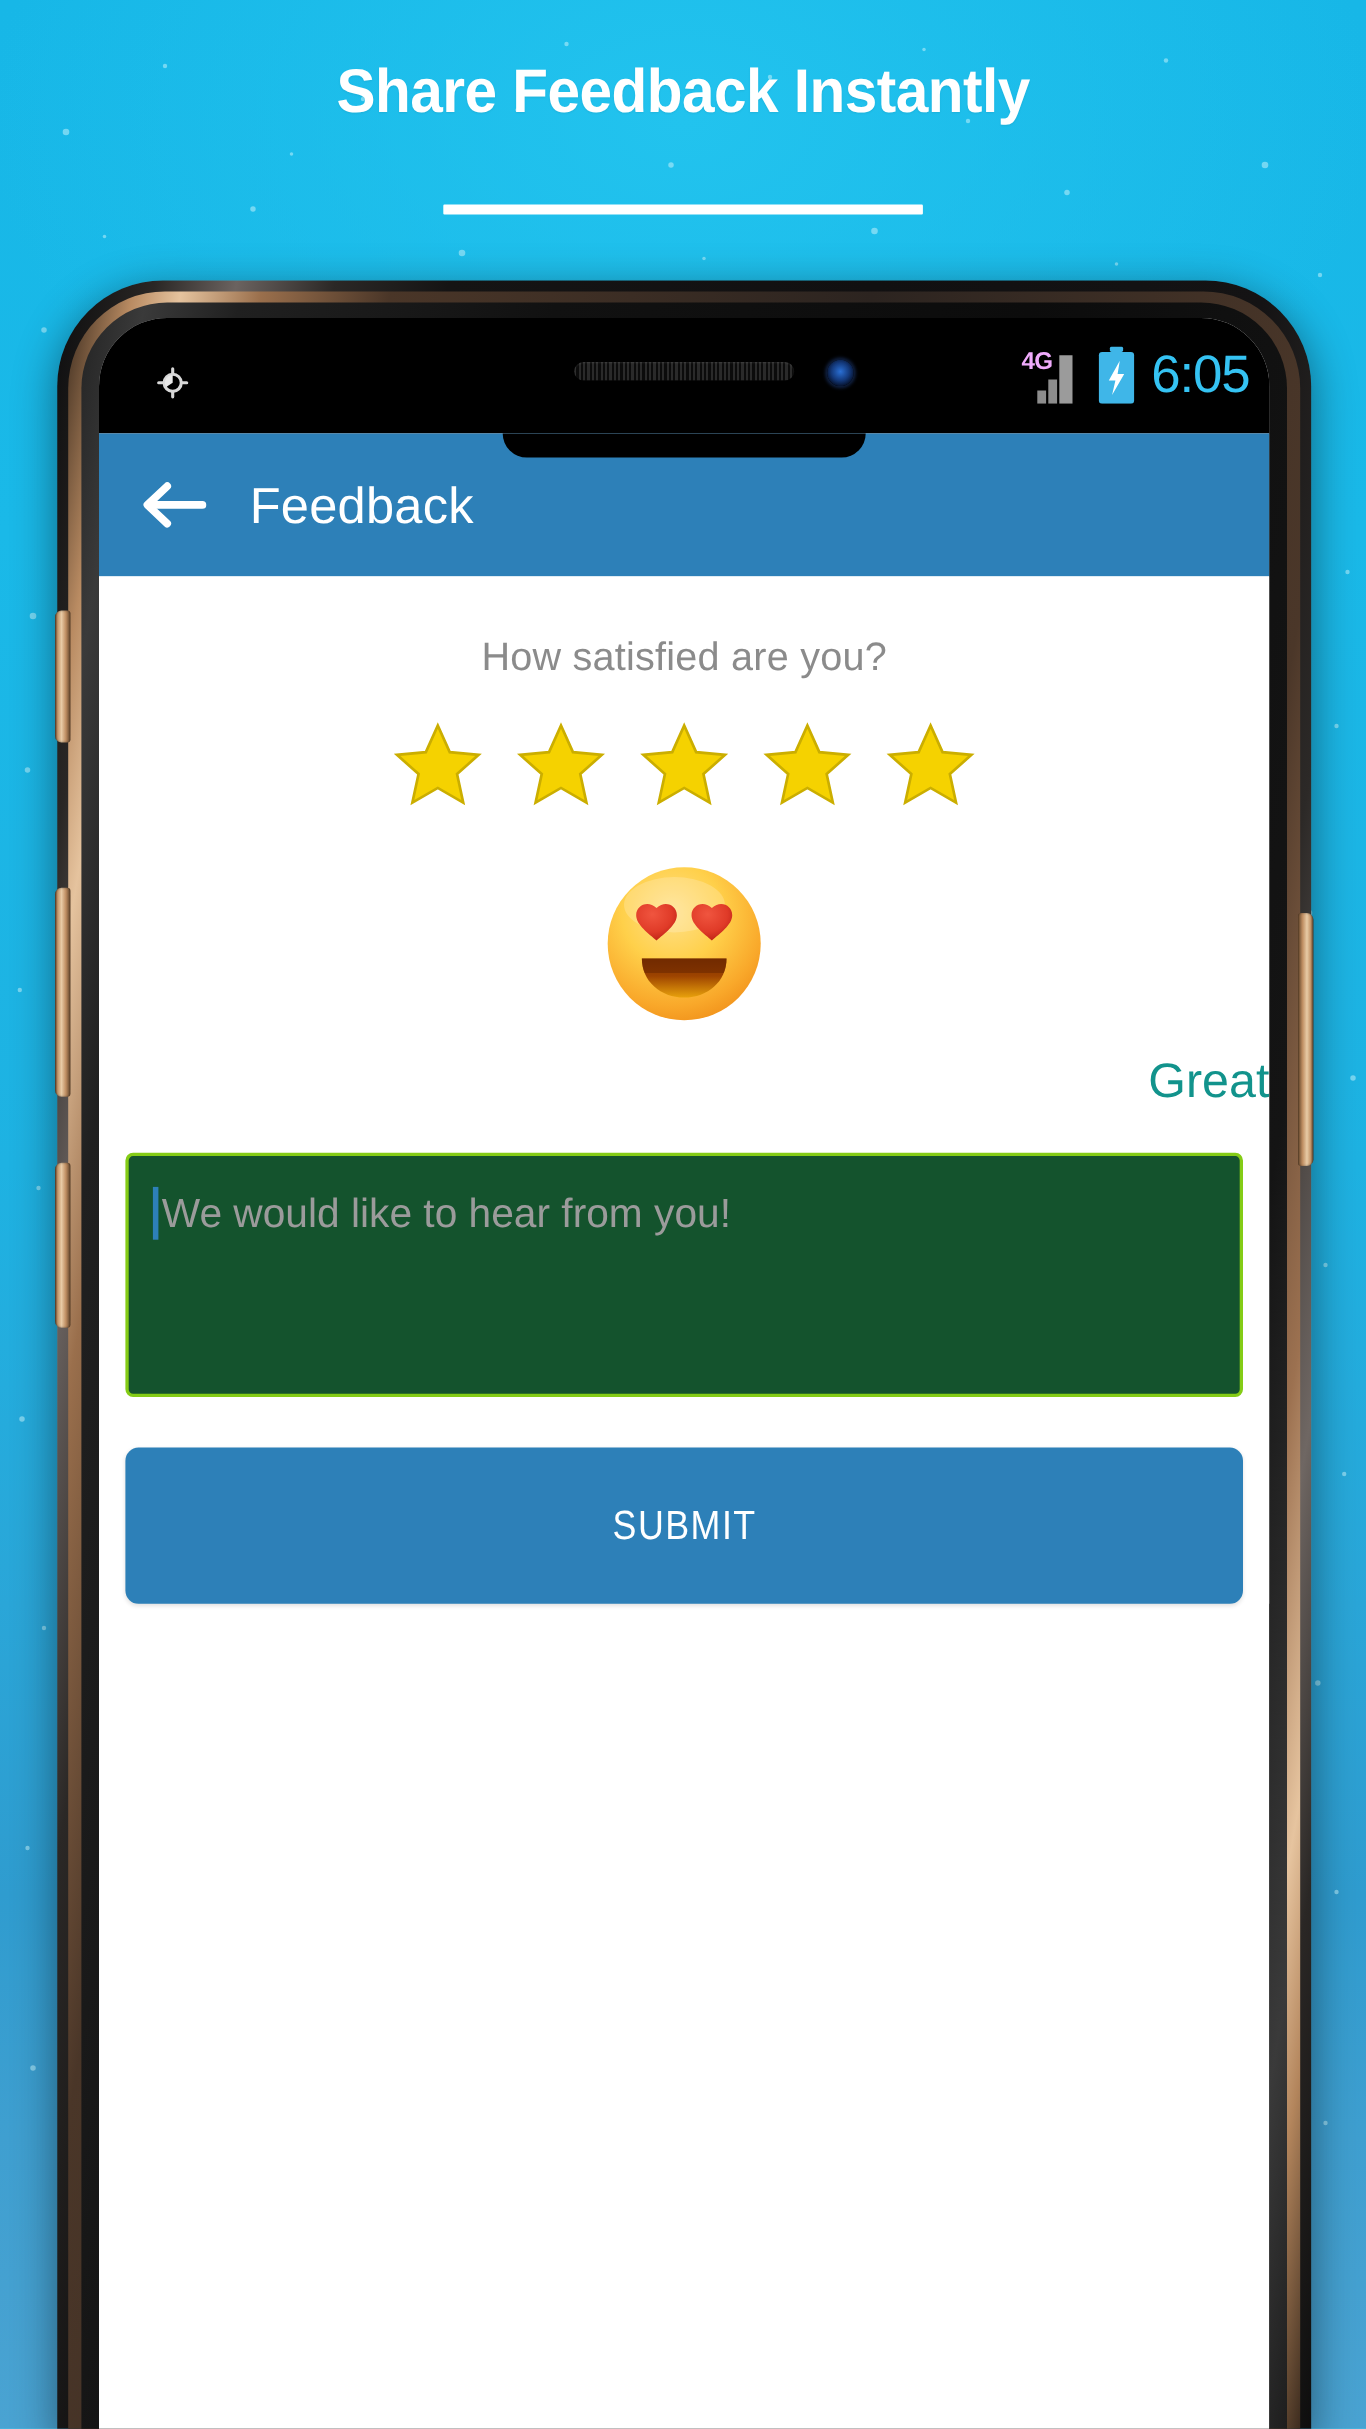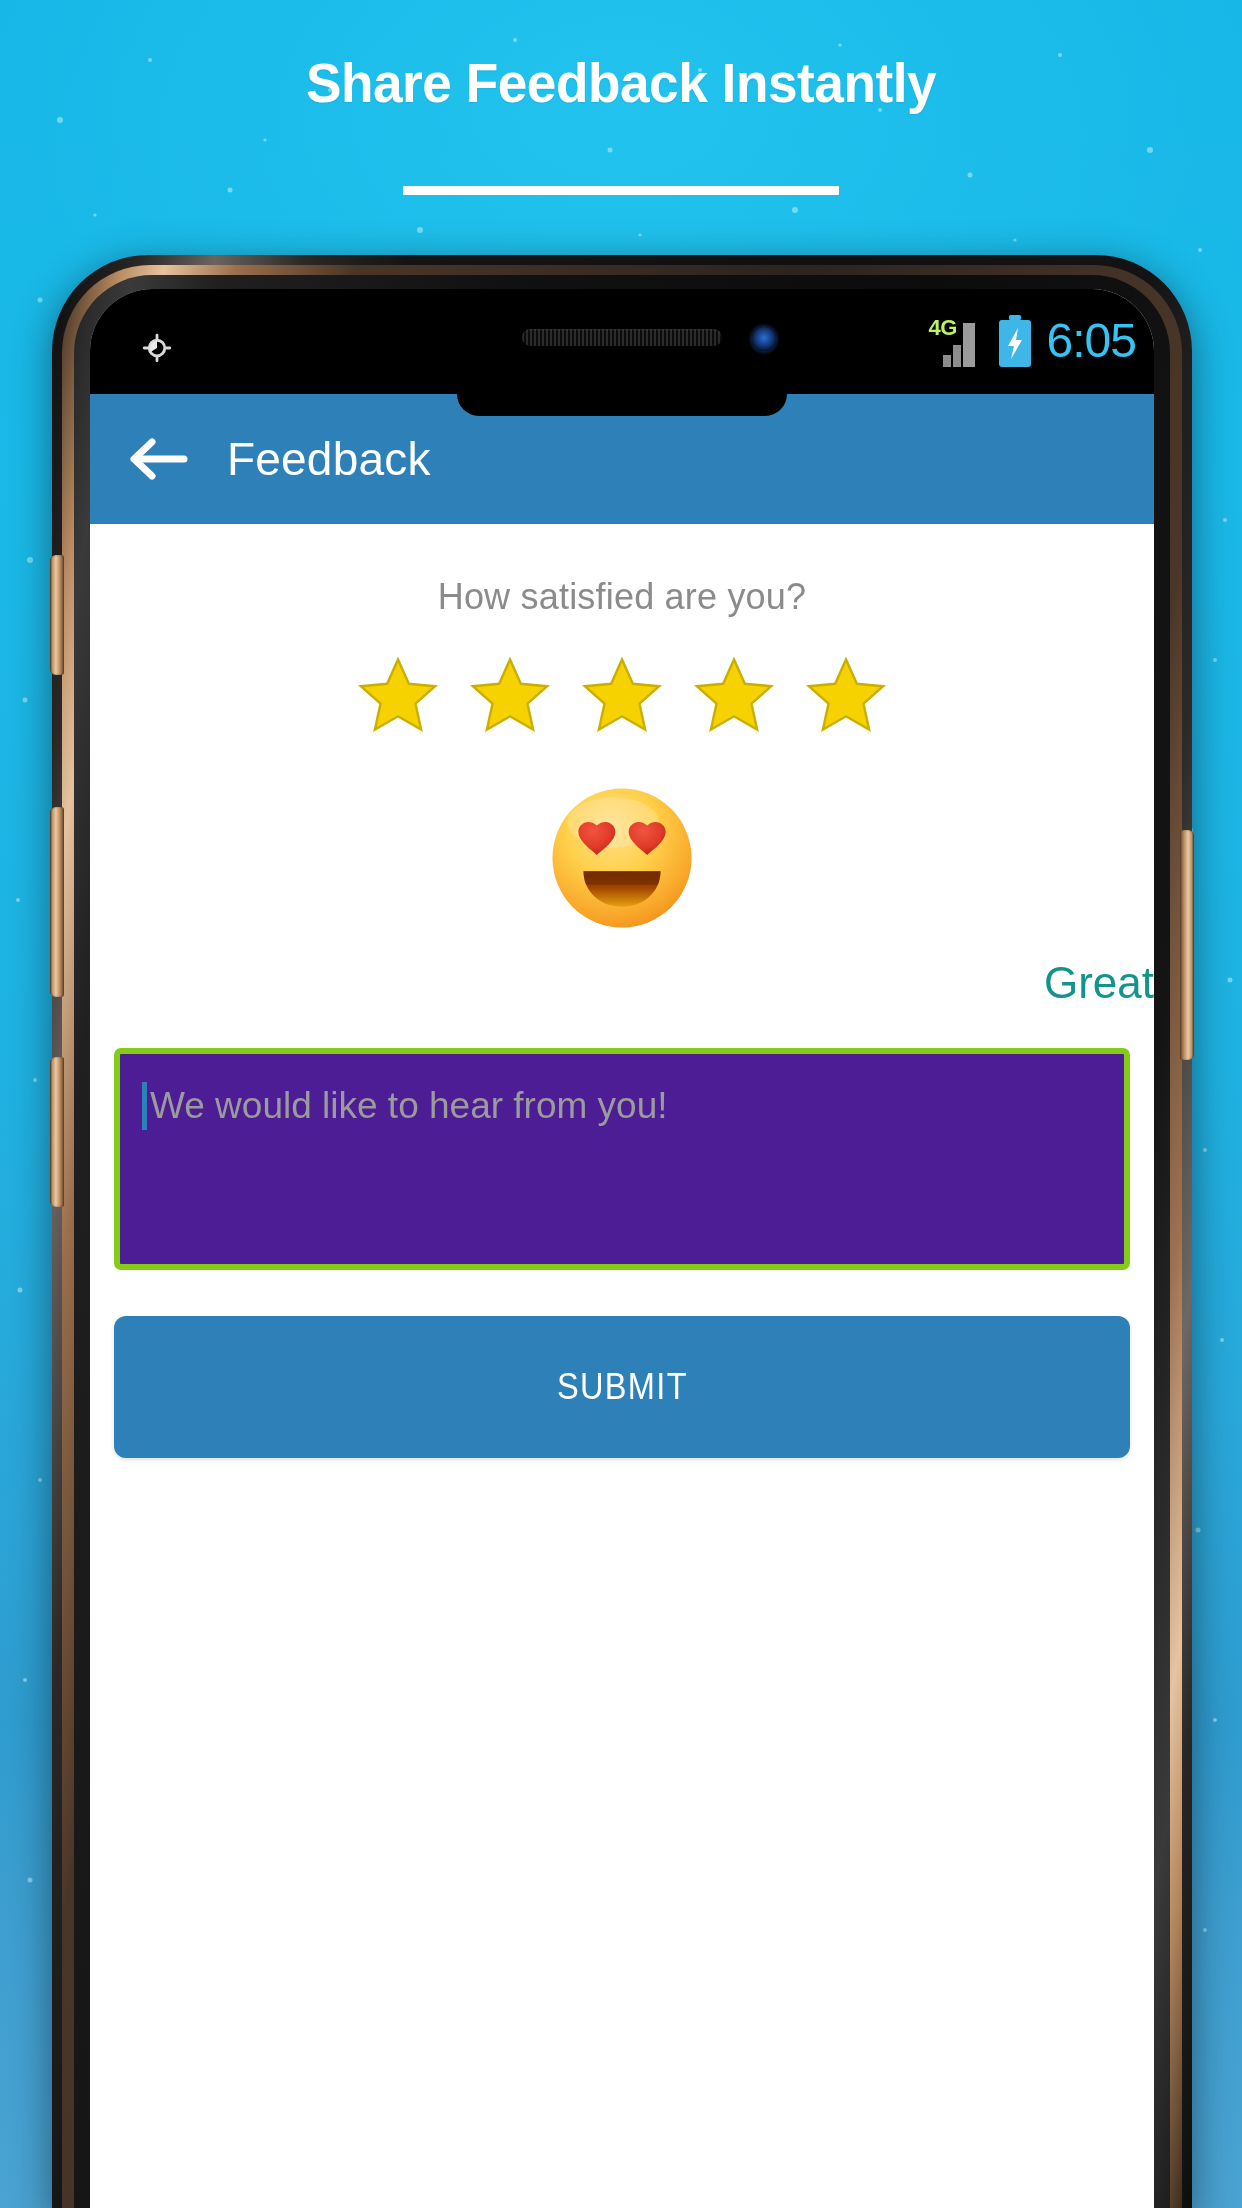--- a/index.html
+++ b/index.html
@@ -108,21 +108,21 @@
     background:radial-gradient(circle at 50% 45%,#2a6fd4 0%,#143a7d 45%,#06122c 75%,#000 100%);
     box-shadow:0 0 3px 2px rgba(20,40,80,.8);
   }
   #status-right {
     position:absolute; right:18px; top:26px;
     display:flex; align-items:center; gap:14px;
   }
   #sig-wrap { position:relative; width:54px; height:52px; }
   #sig-4g {
     position:absolute; left:0; top:0;
-    color:#bef264; font-size:22px; font-weight:bold; letter-spacing:-.5px;
+    color:#f0abfc; font-size:22px; font-weight:bold; letter-spacing:-.5px;
   }
   #battery-icon { width:36px; height:52px; }
   #clock { color:#35c3f3; font-size:48px; font-weight:500; letter-spacing:-1px; line-height:52px; }
 
   
   #notch {
     position:absolute; left:50%; top:105px; transform:translateX(-50%);
     width:330px; height:22px; background:#000;
     border-radius:0 0 26px 26px;
     z-index:5;
@@ -154,23 +154,23 @@
   .star { width:84px; height:84px; }
   #emoji-wrap { margin-top:46px; display:flex; justify-content:center; }
   #emoji { width:148px; height:148px; }
   #mood-label {
     margin-top:26px; text-align:right;
     color:#12938c; font-size:44px; font-weight:400;
   }
   #comment-box {
     margin:40px 24px 0 24px;
     height:222px;
-    border:6px solid #84cc16;
+    border:3px solid #84cc16;
     border-radius:7px;
-    background:#4c1d95;
+    background:#14532d;
     position:relative;
   }
   #caret {
     position:absolute; left:22px; top:28px; width:5px; height:48px;
     background:#2d80b8;
   }
   #placeholder {
     position:absolute; left:30px; top:28px;
     color:#9b9b9b; font-size:37px; line-height:48px;
     white-space:nowrap;

